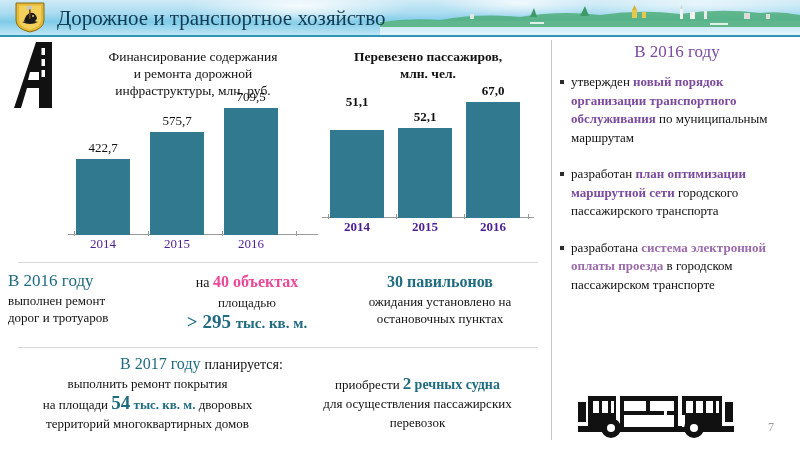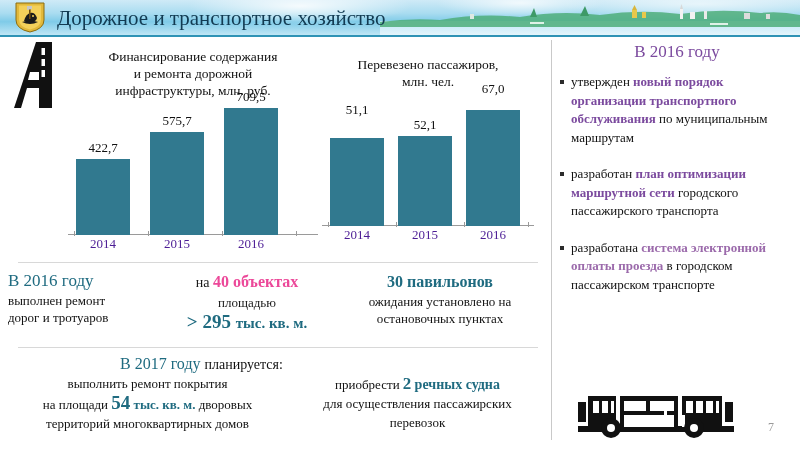--- a/index.html
+++ b/index.html
@@ -44,21 +44,21 @@
   .bar{background:#31798f;width:100%;}
   .bar-lbl{position:absolute;left:50%;transform:translateX(-50%);
     font-size:13px;color:#111;white-space:nowrap;}
   .axis{position:absolute;left:0;bottom:14px;width:100%;height:1px;background:#9a9a9a;}
   .tickrow{position:absolute;left:0;bottom:0;width:100%;height:14px;}
   .tick{position:absolute;bottom:13px;width:1px;height:5px;background:#9a9a9a;}
   .xlab{position:absolute;bottom:-3px;font-size:13px;color:#4c1d95;text-align:center;
     transform:translateX(-50%);}
 
   #chart1{left:68px;top:48px;width:250px;height:205px;}
-  #chart2{left:322px;top:56px;width:212px;height:205px;}
+  #chart2{left:322px;top:48px;width:212px;height:205px;font-weight:bold;}
   #chart1 .plot{height:148px;}
   #chart2 .plot{height:128px;}
 
   
   .band{position:absolute;font-size:13px;line-height:16px;color:#1a1a1a;text-align:center;}
 
   #m1{left:8px;top:270px;width:140px;text-align:left;}
   #m1 .h{font-size:17px;color:#1f6b80;line-height:22px;}
   #m1 .t{font-size:13px;line-height:17px;color:#111;}
 
@@ -200,21 +200,21 @@
 
       <div class="bar-col" style="left:8px;width:54px;bottom:14px;">
         <div class="bar-lbl" style="bottom:100%;margin-bottom:20px;">51,1</div>
         <div class="bar" style="height:88px;"></div>
       </div>
       <div class="bar-col" style="left:76px;width:54px;bottom:14px;">
         <div class="bar-lbl" style="bottom:100%;margin-bottom:3px;">52,1</div>
         <div class="bar" style="height:90px;"></div>
       </div>
       <div class="bar-col" style="left:144px;width:54px;bottom:14px;">
-        <div class="bar-lbl" style="bottom:100%;margin-bottom:13px;">67,0</div>
+        <div class="bar-lbl" style="bottom:100%;margin-bottom:3px;">67,0</div>
         <div class="bar" style="height:116px;"></div>
       </div>
 
       <div class="tickrow">
         <div class="tick" style="left:6px;"></div>
         <div class="tick" style="left:74px;"></div>
         <div class="tick" style="left:142px;"></div>
         <div class="tick" style="left:206px;"></div>
         <div class="xlab" style="left:35px;">2014</div>
         <div class="xlab" style="left:103px;">2015</div>

